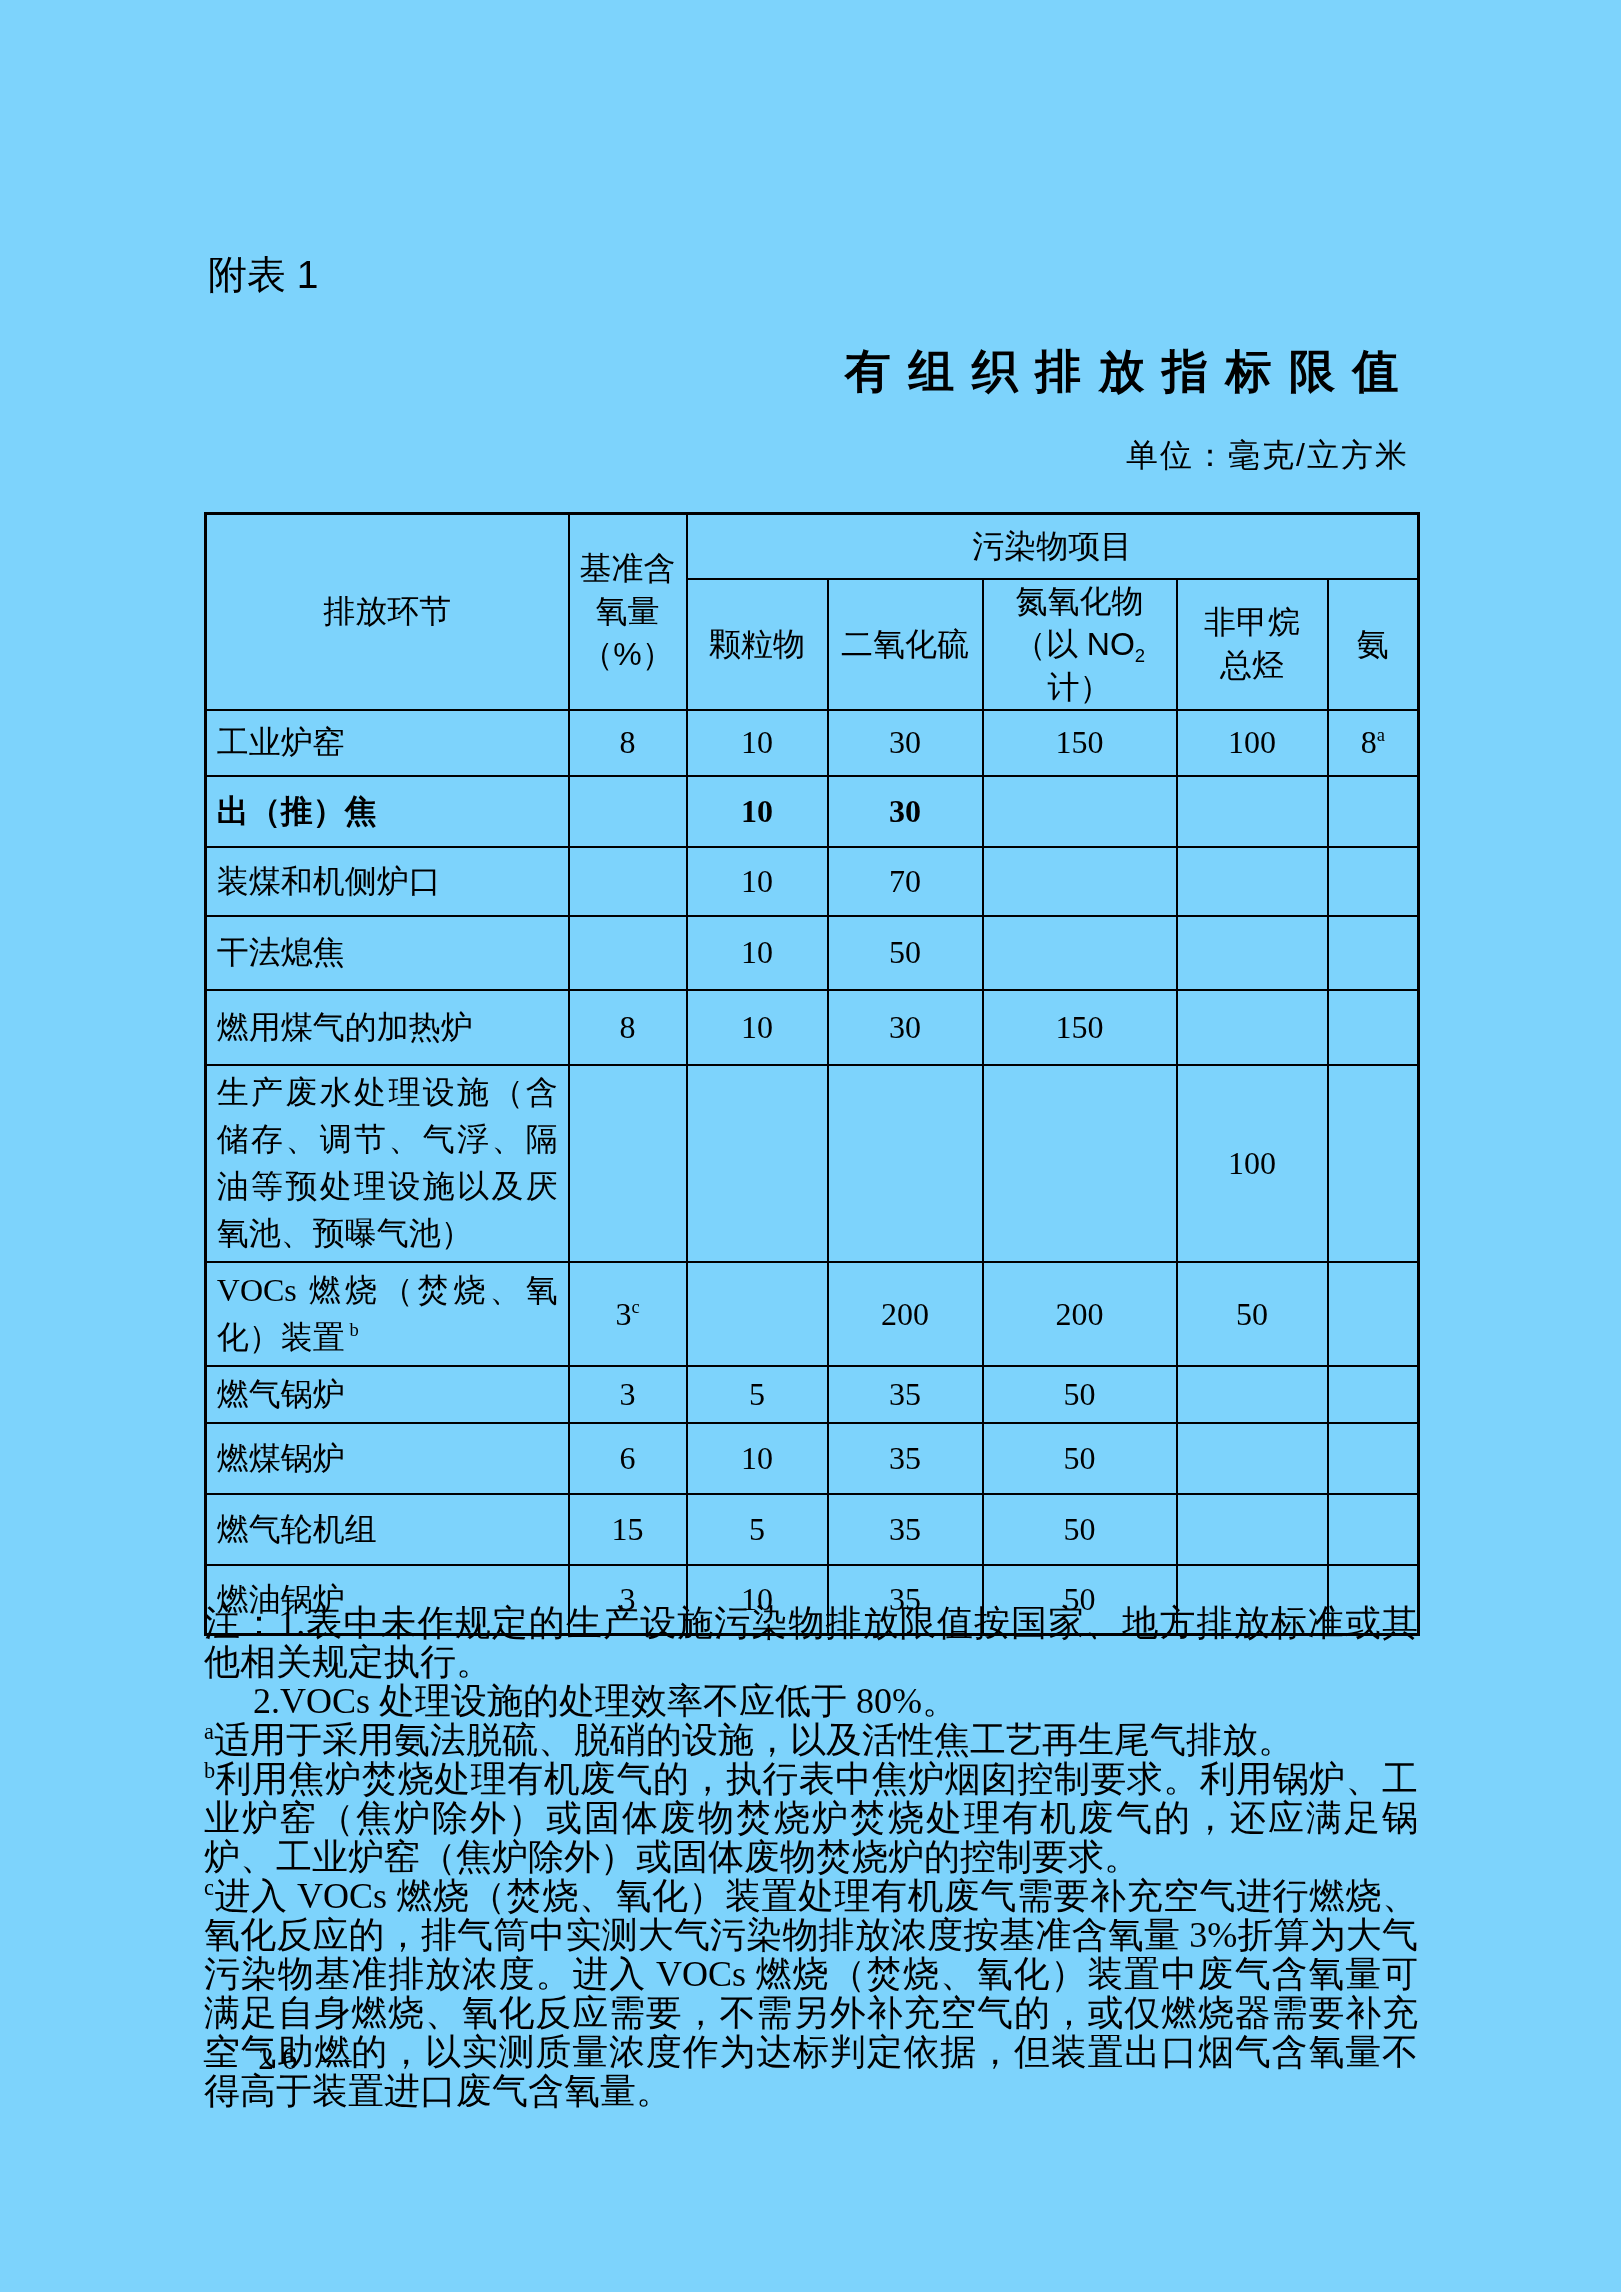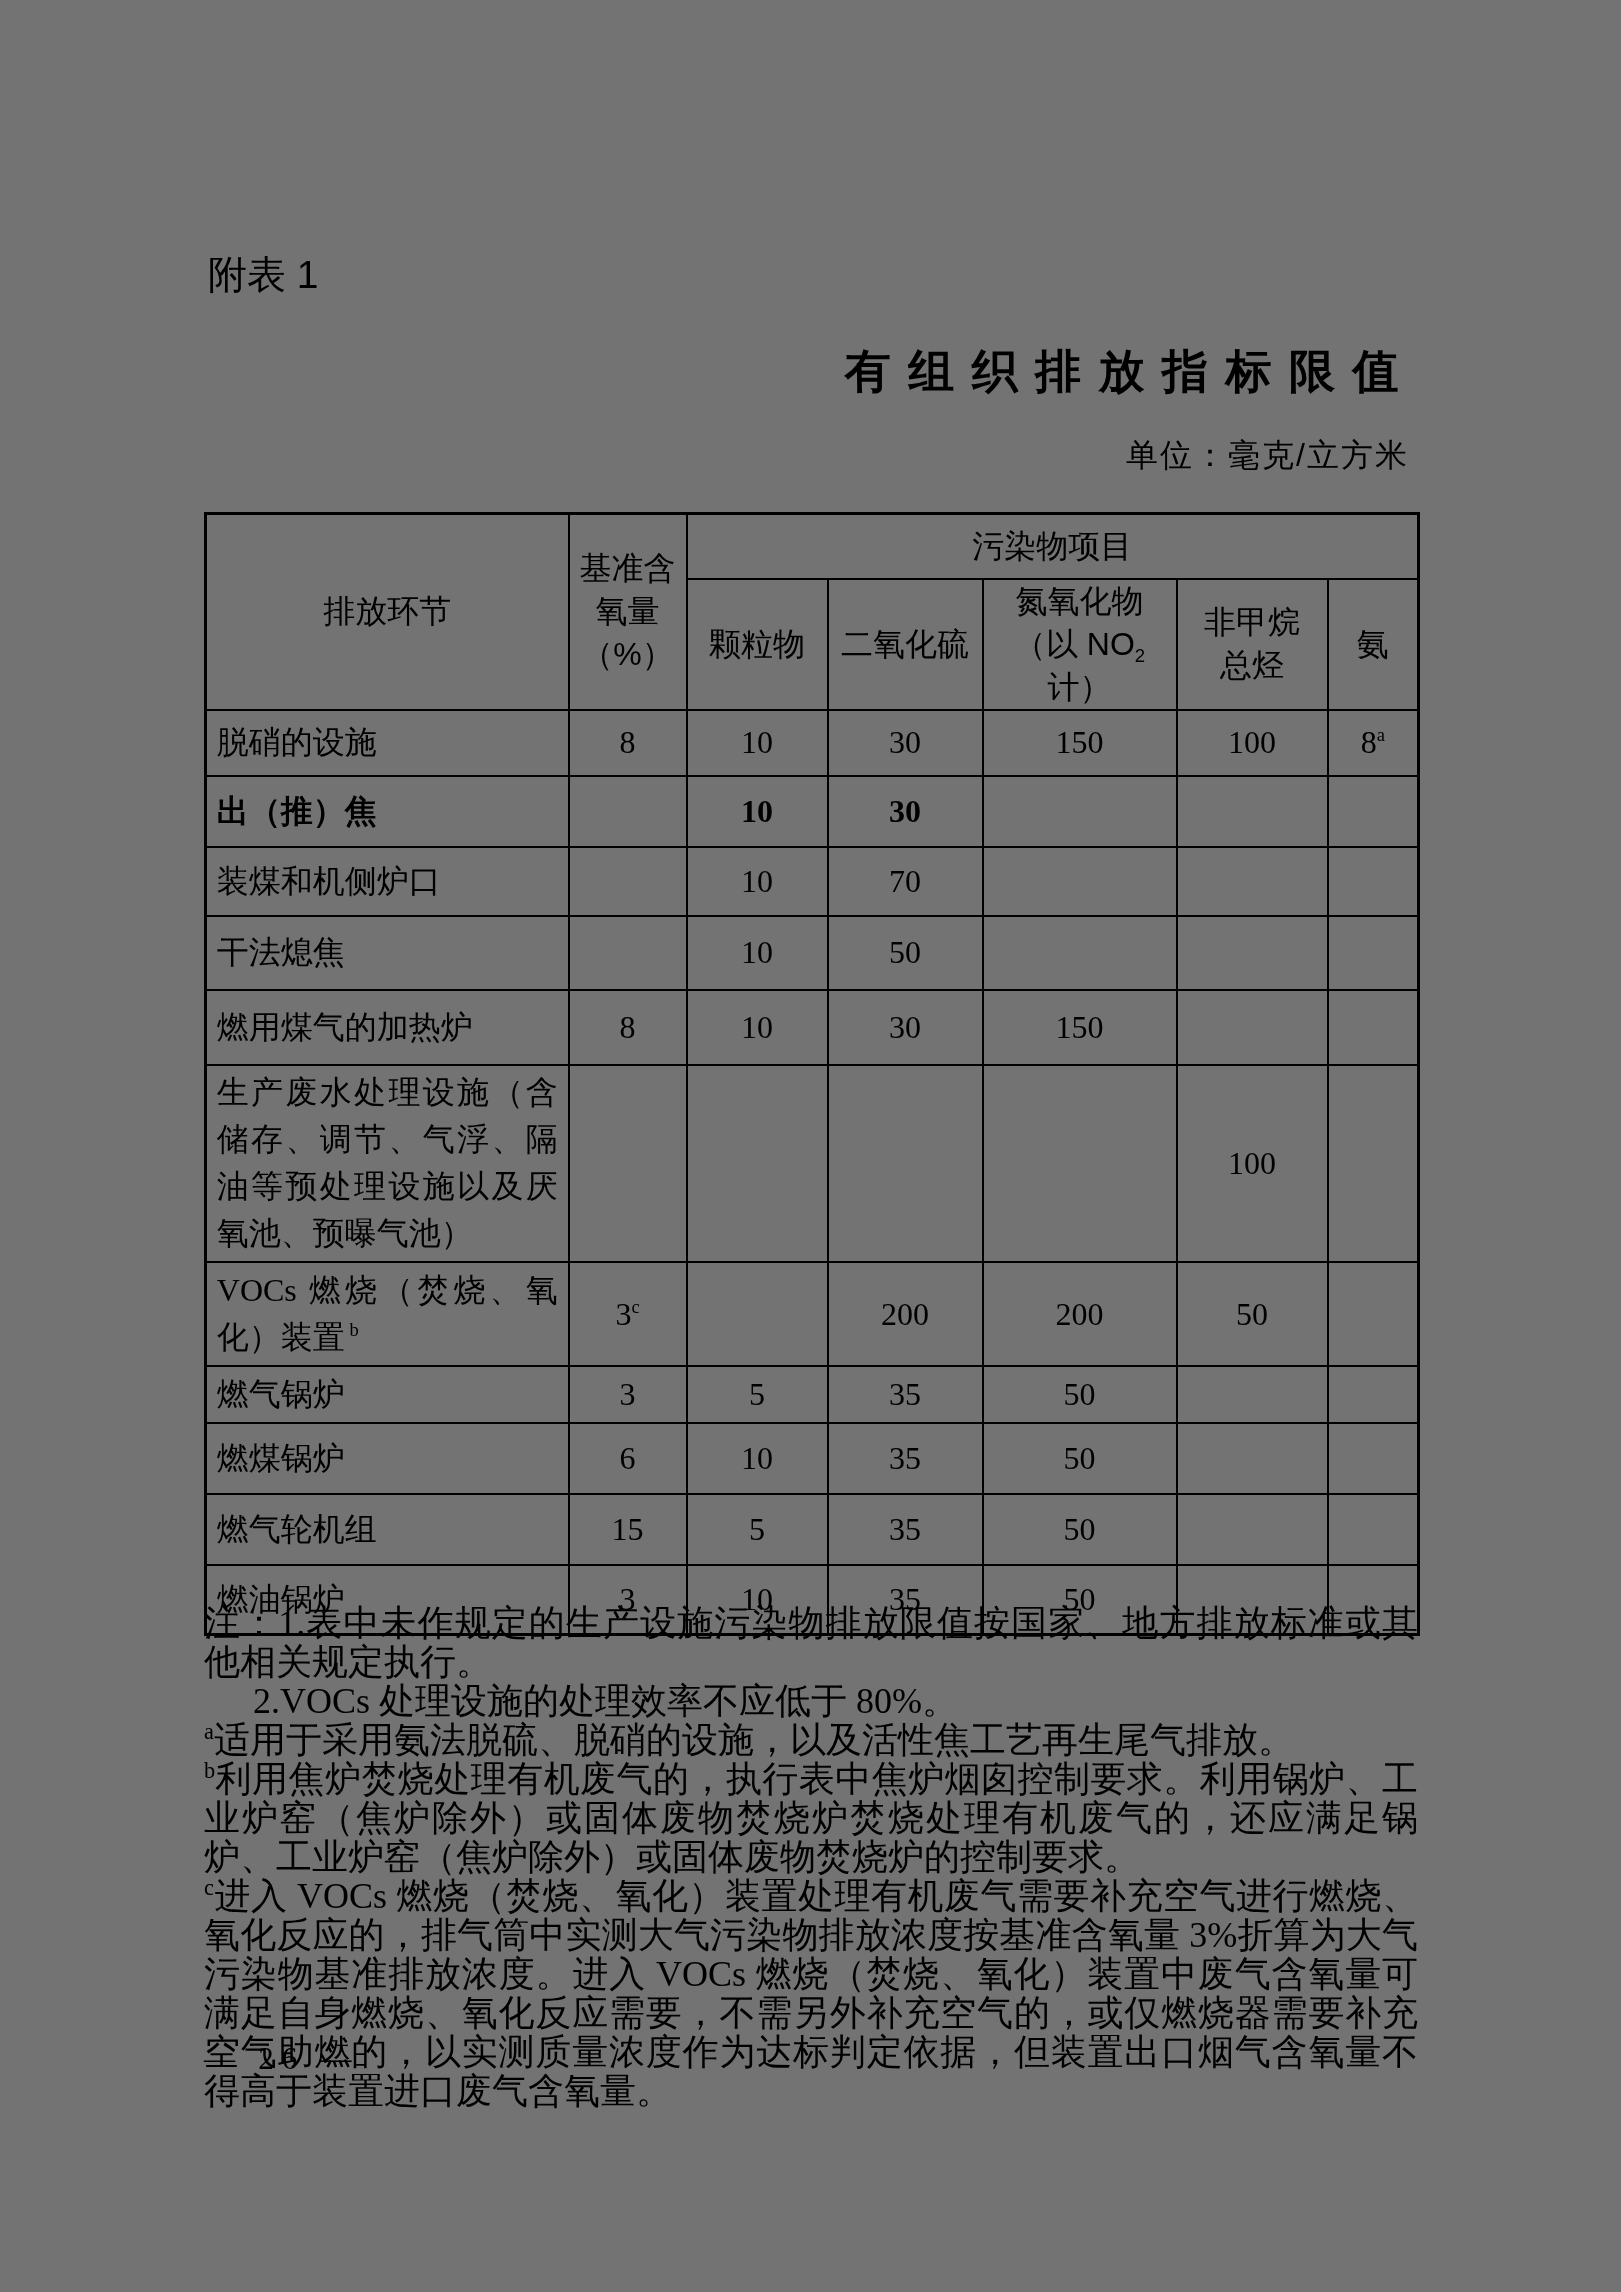--- a/index.html
+++ b/index.html
@@ -1,19 +1,19 @@
 <!DOCTYPE html>
 <html><head>
 <meta charset="utf-8">
 <style>
   html,body { margin:0; padding:0; background:#ffffff; }
   .page {
     position:relative;
     width:1621px; height:2293px;
-    background:#737373;
+    background:#7dd3fc;
     color:#000;
     font-family:"Liberation Serif","DejaVu Serif",serif;
     overflow:hidden;
   }
 
   .appendix-label {
     position:absolute; left:208px; top:251px;
     font-size:39px; line-height:47px;
     font-family:"Liberation Sans","DejaVu Sans",sans-serif;
   }
@@ -121,21 +121,21 @@
         </th>
         <th>
           <div>非甲烷</div>
           <div>总烃</div>
         </th>
         <th>氨</th>
       </tr>
     </thead>
     <tbody id="limits-body">
         <tr style="height: 66px;">
-          <td class="stage"><span>脱硝的设施</span></td>
+          <td class="stage"><span>工业炉窑</span></td>
           <td><span>8</span></td>
           <td><span>10</span></td>
           <td><span>30</span></td>
           <td><span>150</span></td>
           <td><span>100</span></td>
           <td><span>8</span><sup>a</sup></td>
         </tr>
         <tr style="height: 71px; font-weight: bold;">
           <td class="stage"><span>出（推）焦</span></td>
           <td></td>

